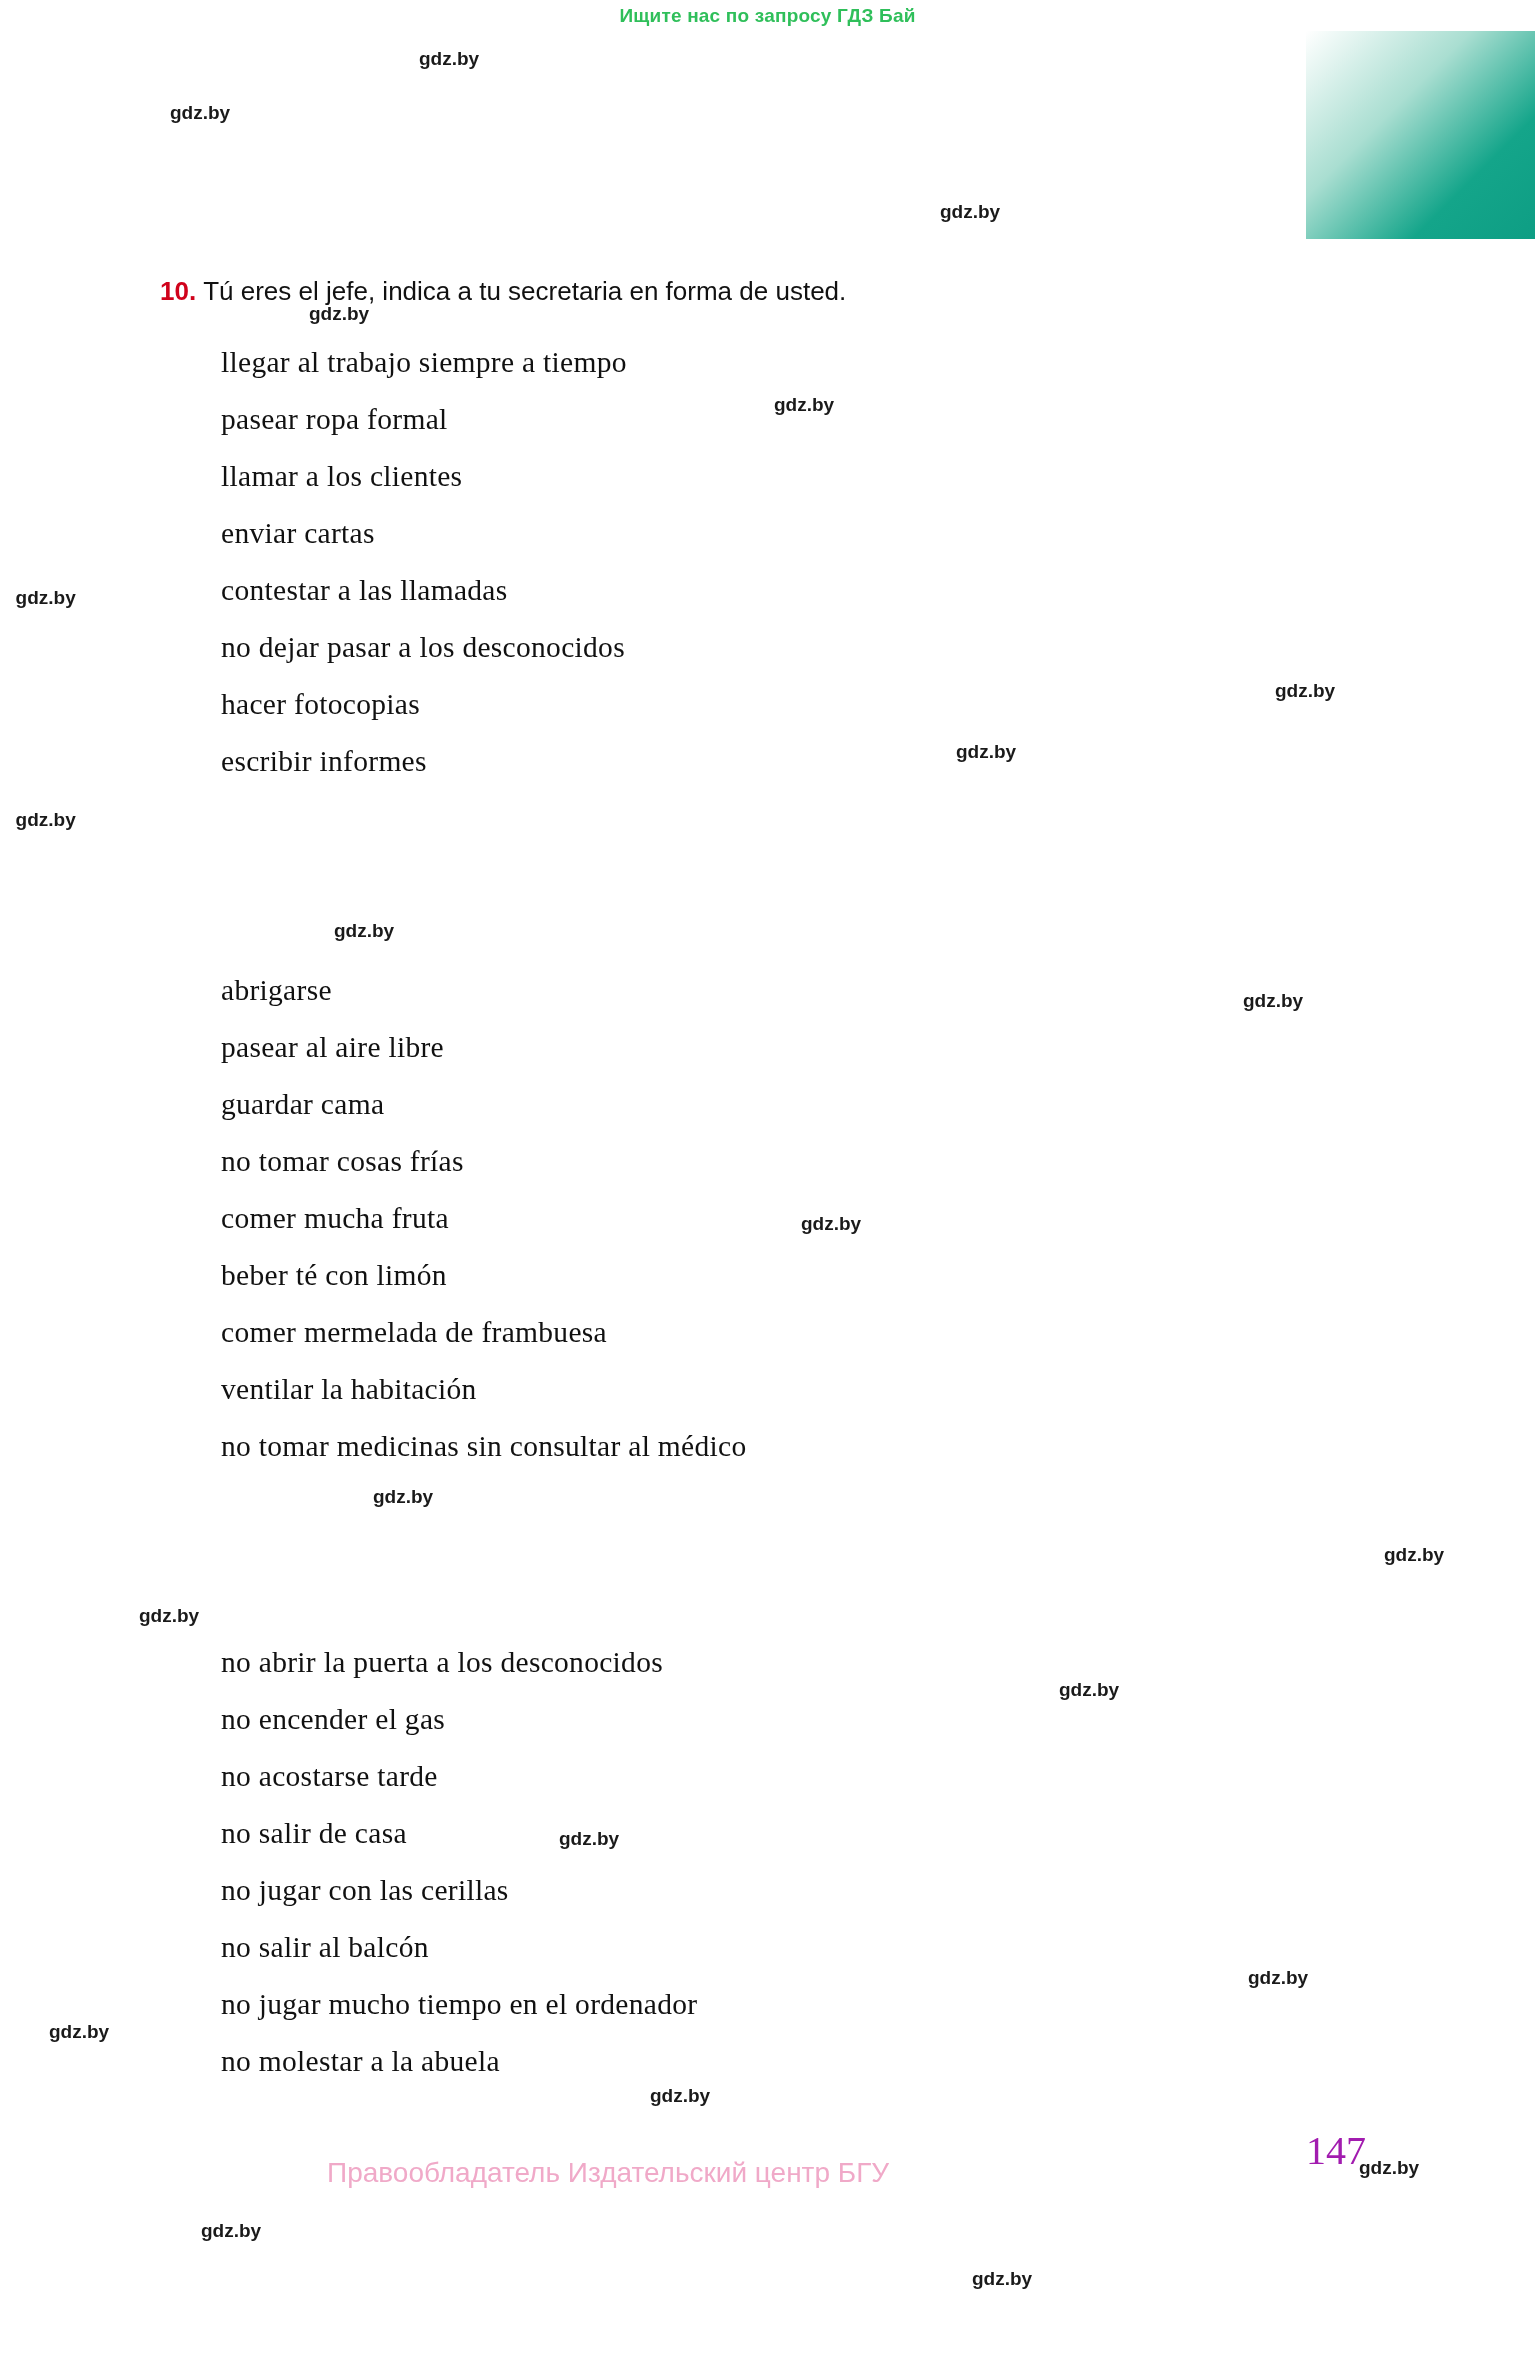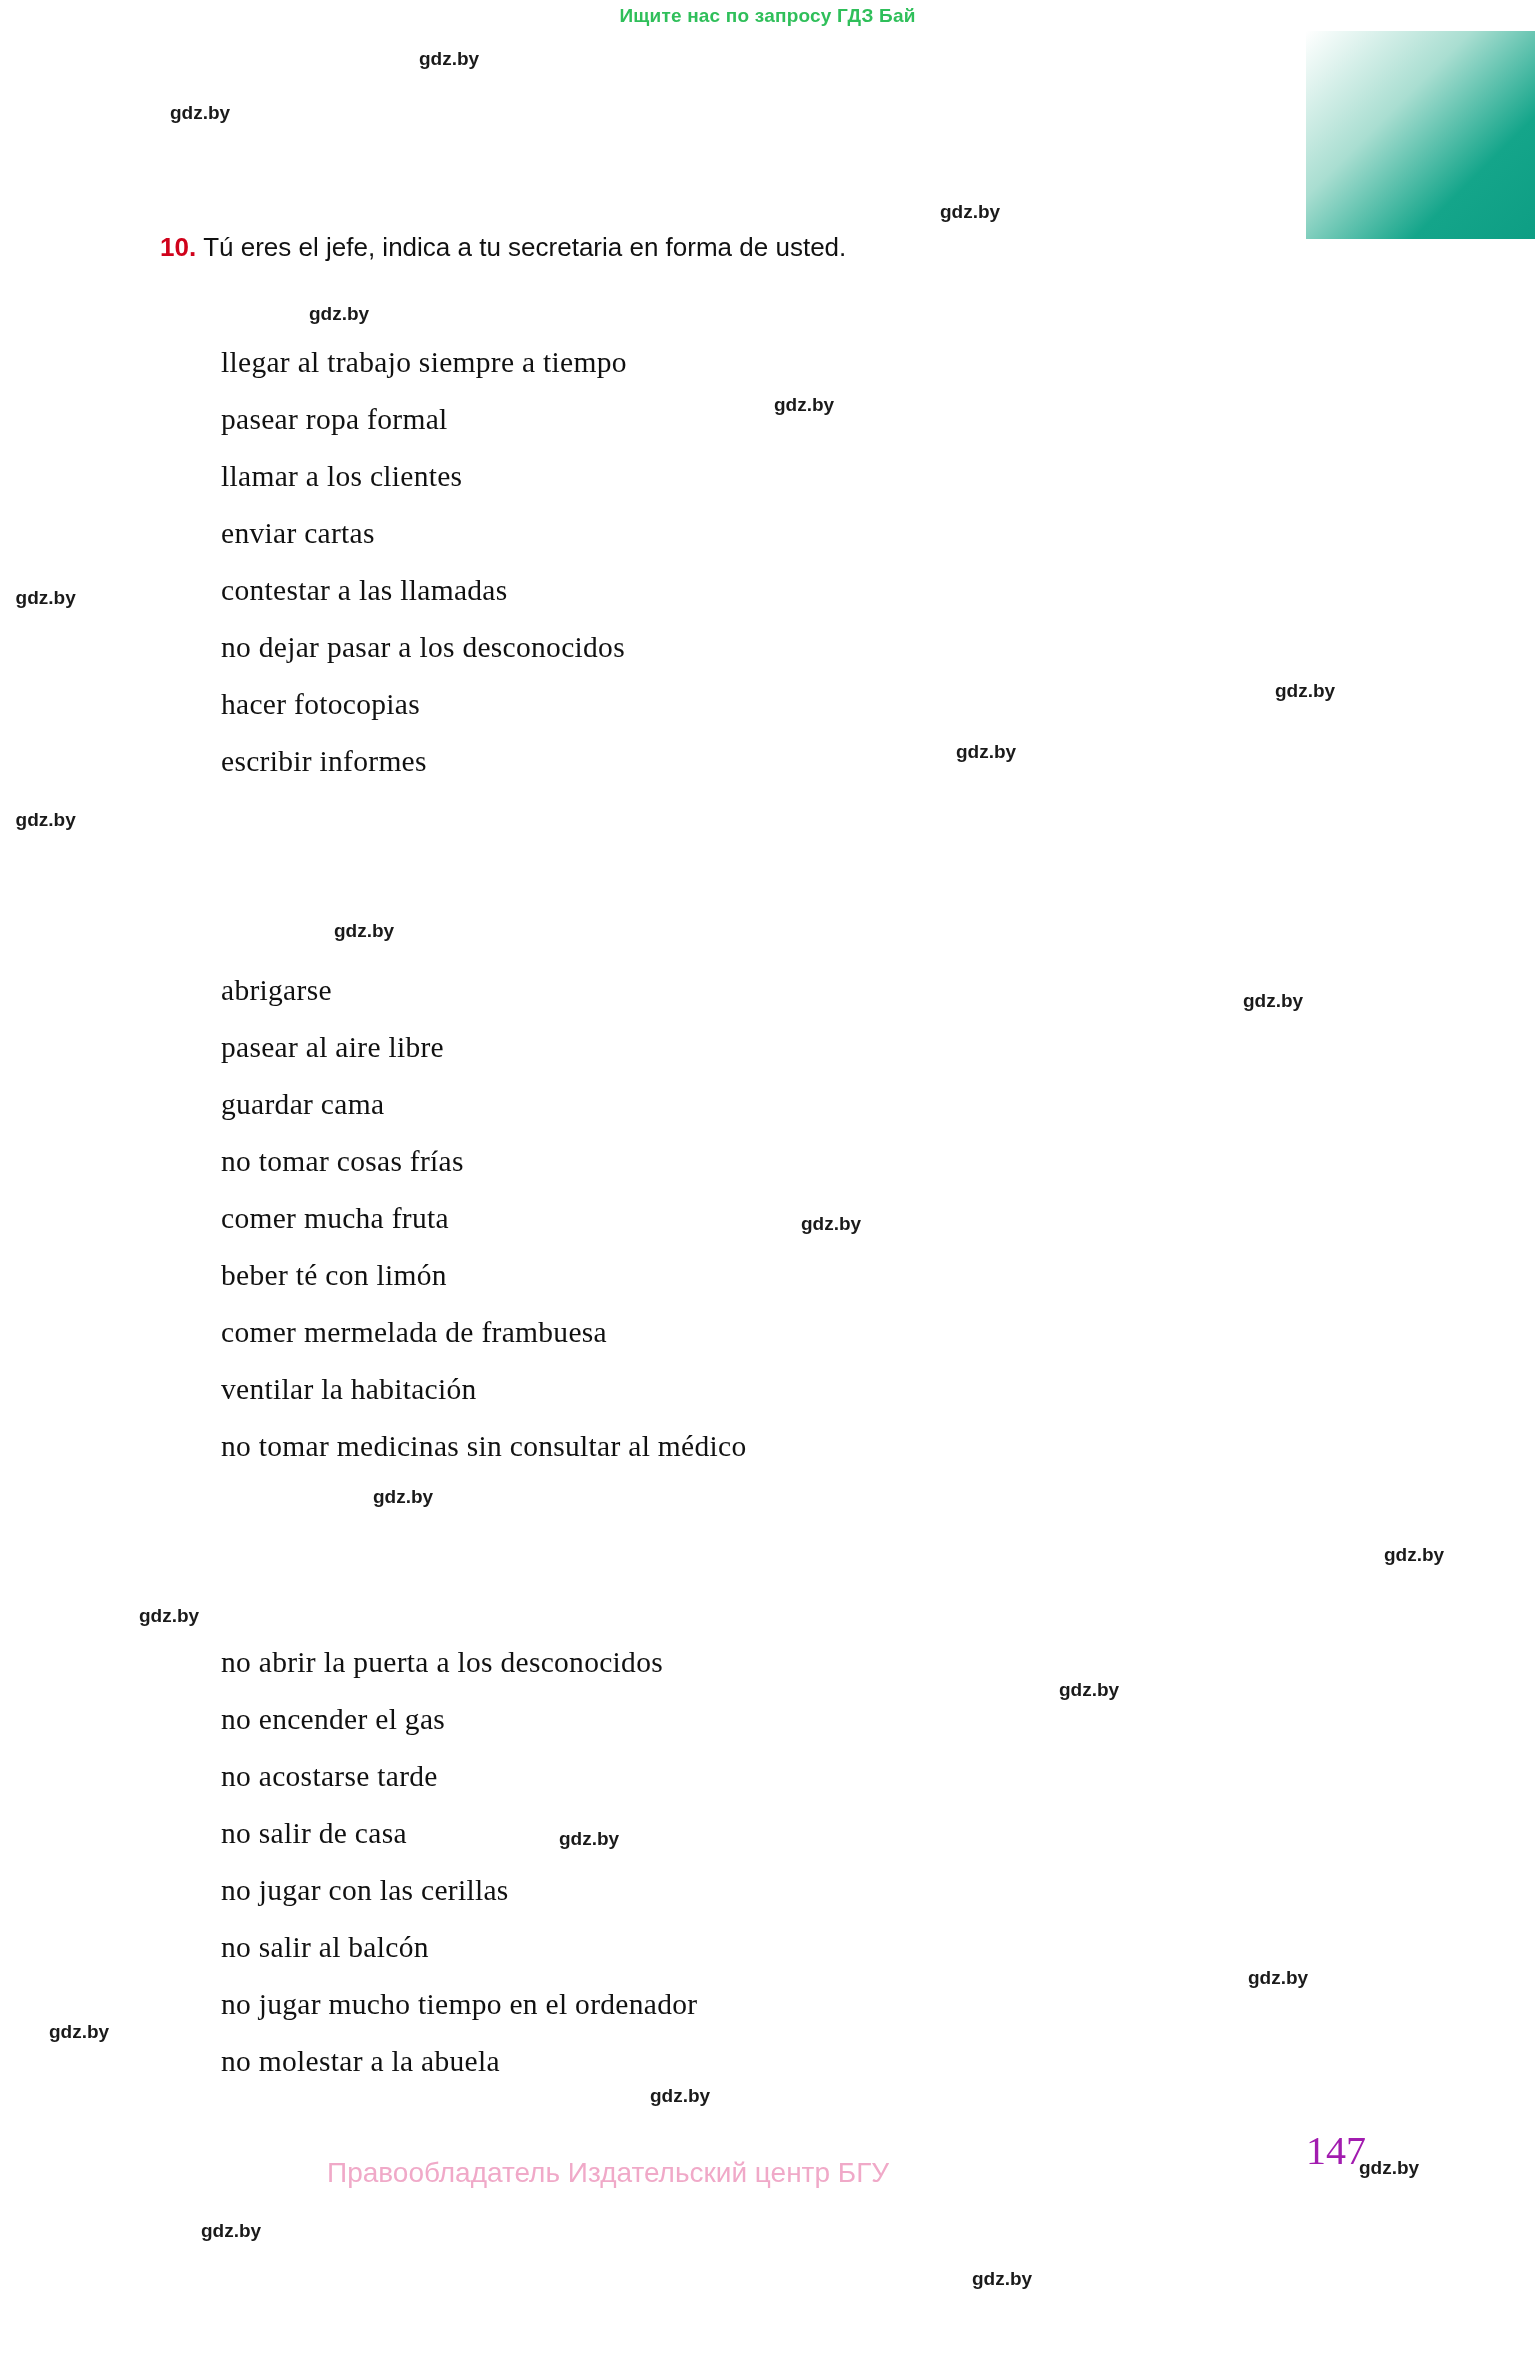--- a/index.html
+++ b/index.html
@@ -53,20 +53,21 @@
     pointer-events: none;
   }
 
   
   .ex {
     position: absolute;
     left: 160px;
     font-size: 26px;
     color: #111;
     white-space: nowrap;
+    margin-top: 44px;
   }
   .ex .num {
     color: #d0021b;
     font-weight: bold;
     margin-right: 7px;
   }
 
   
   .list {
     position: absolute;

